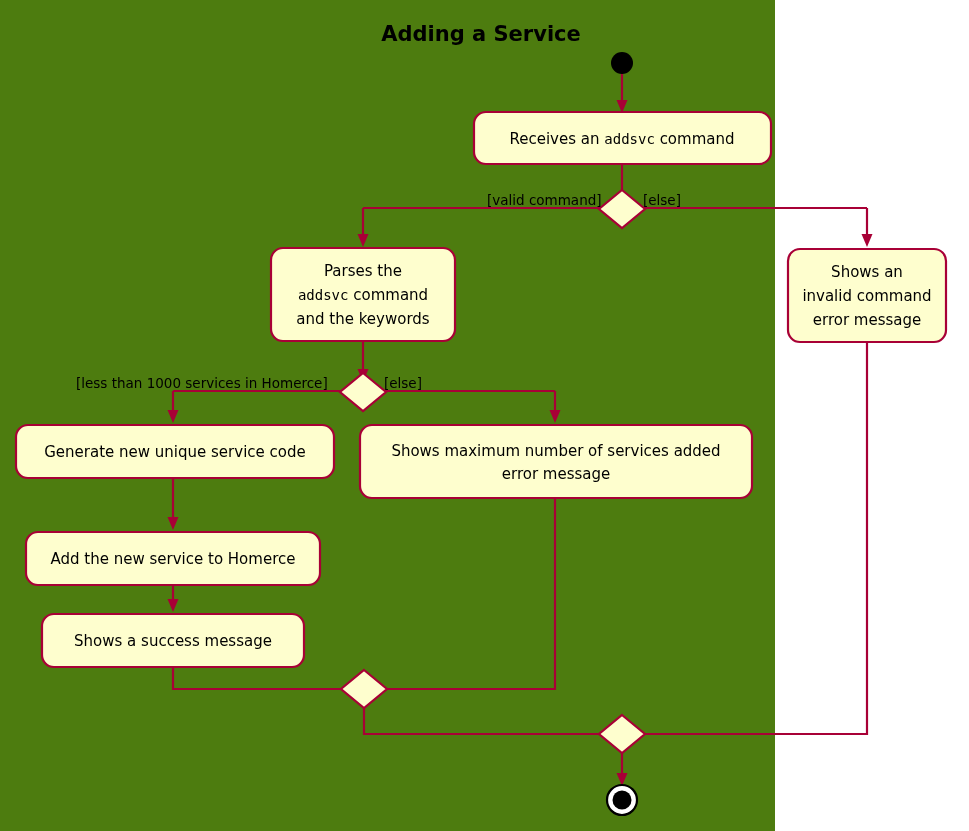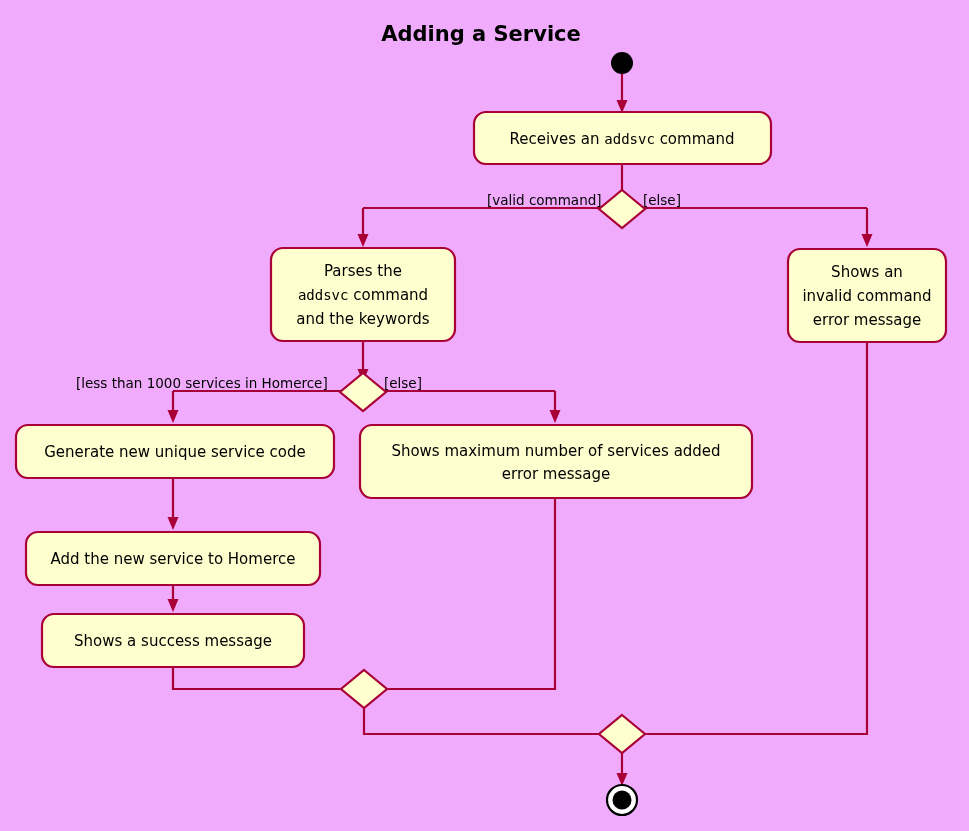--- a/index.html
+++ b/index.html
@@ -8,23 +8,23 @@
     background: #FFFFFF;
   }
   body {
     width: 969px;
     height: 831px;
     font-family: "DejaVu Sans", sans-serif;
     overflow: hidden;
   }
   #diagram-root {
     position: relative;
-    width: 969px;
+    width: 775px;
     height: 831px;
-    background: #f0abfc;
+    background: #4d7c0f;
   }
   svg#uml-canvas {
     position: absolute;
     top: 0;
     left: 0;
     width: 969px;
     height: 831px;
     display: block;
   }
   .node-rect {

